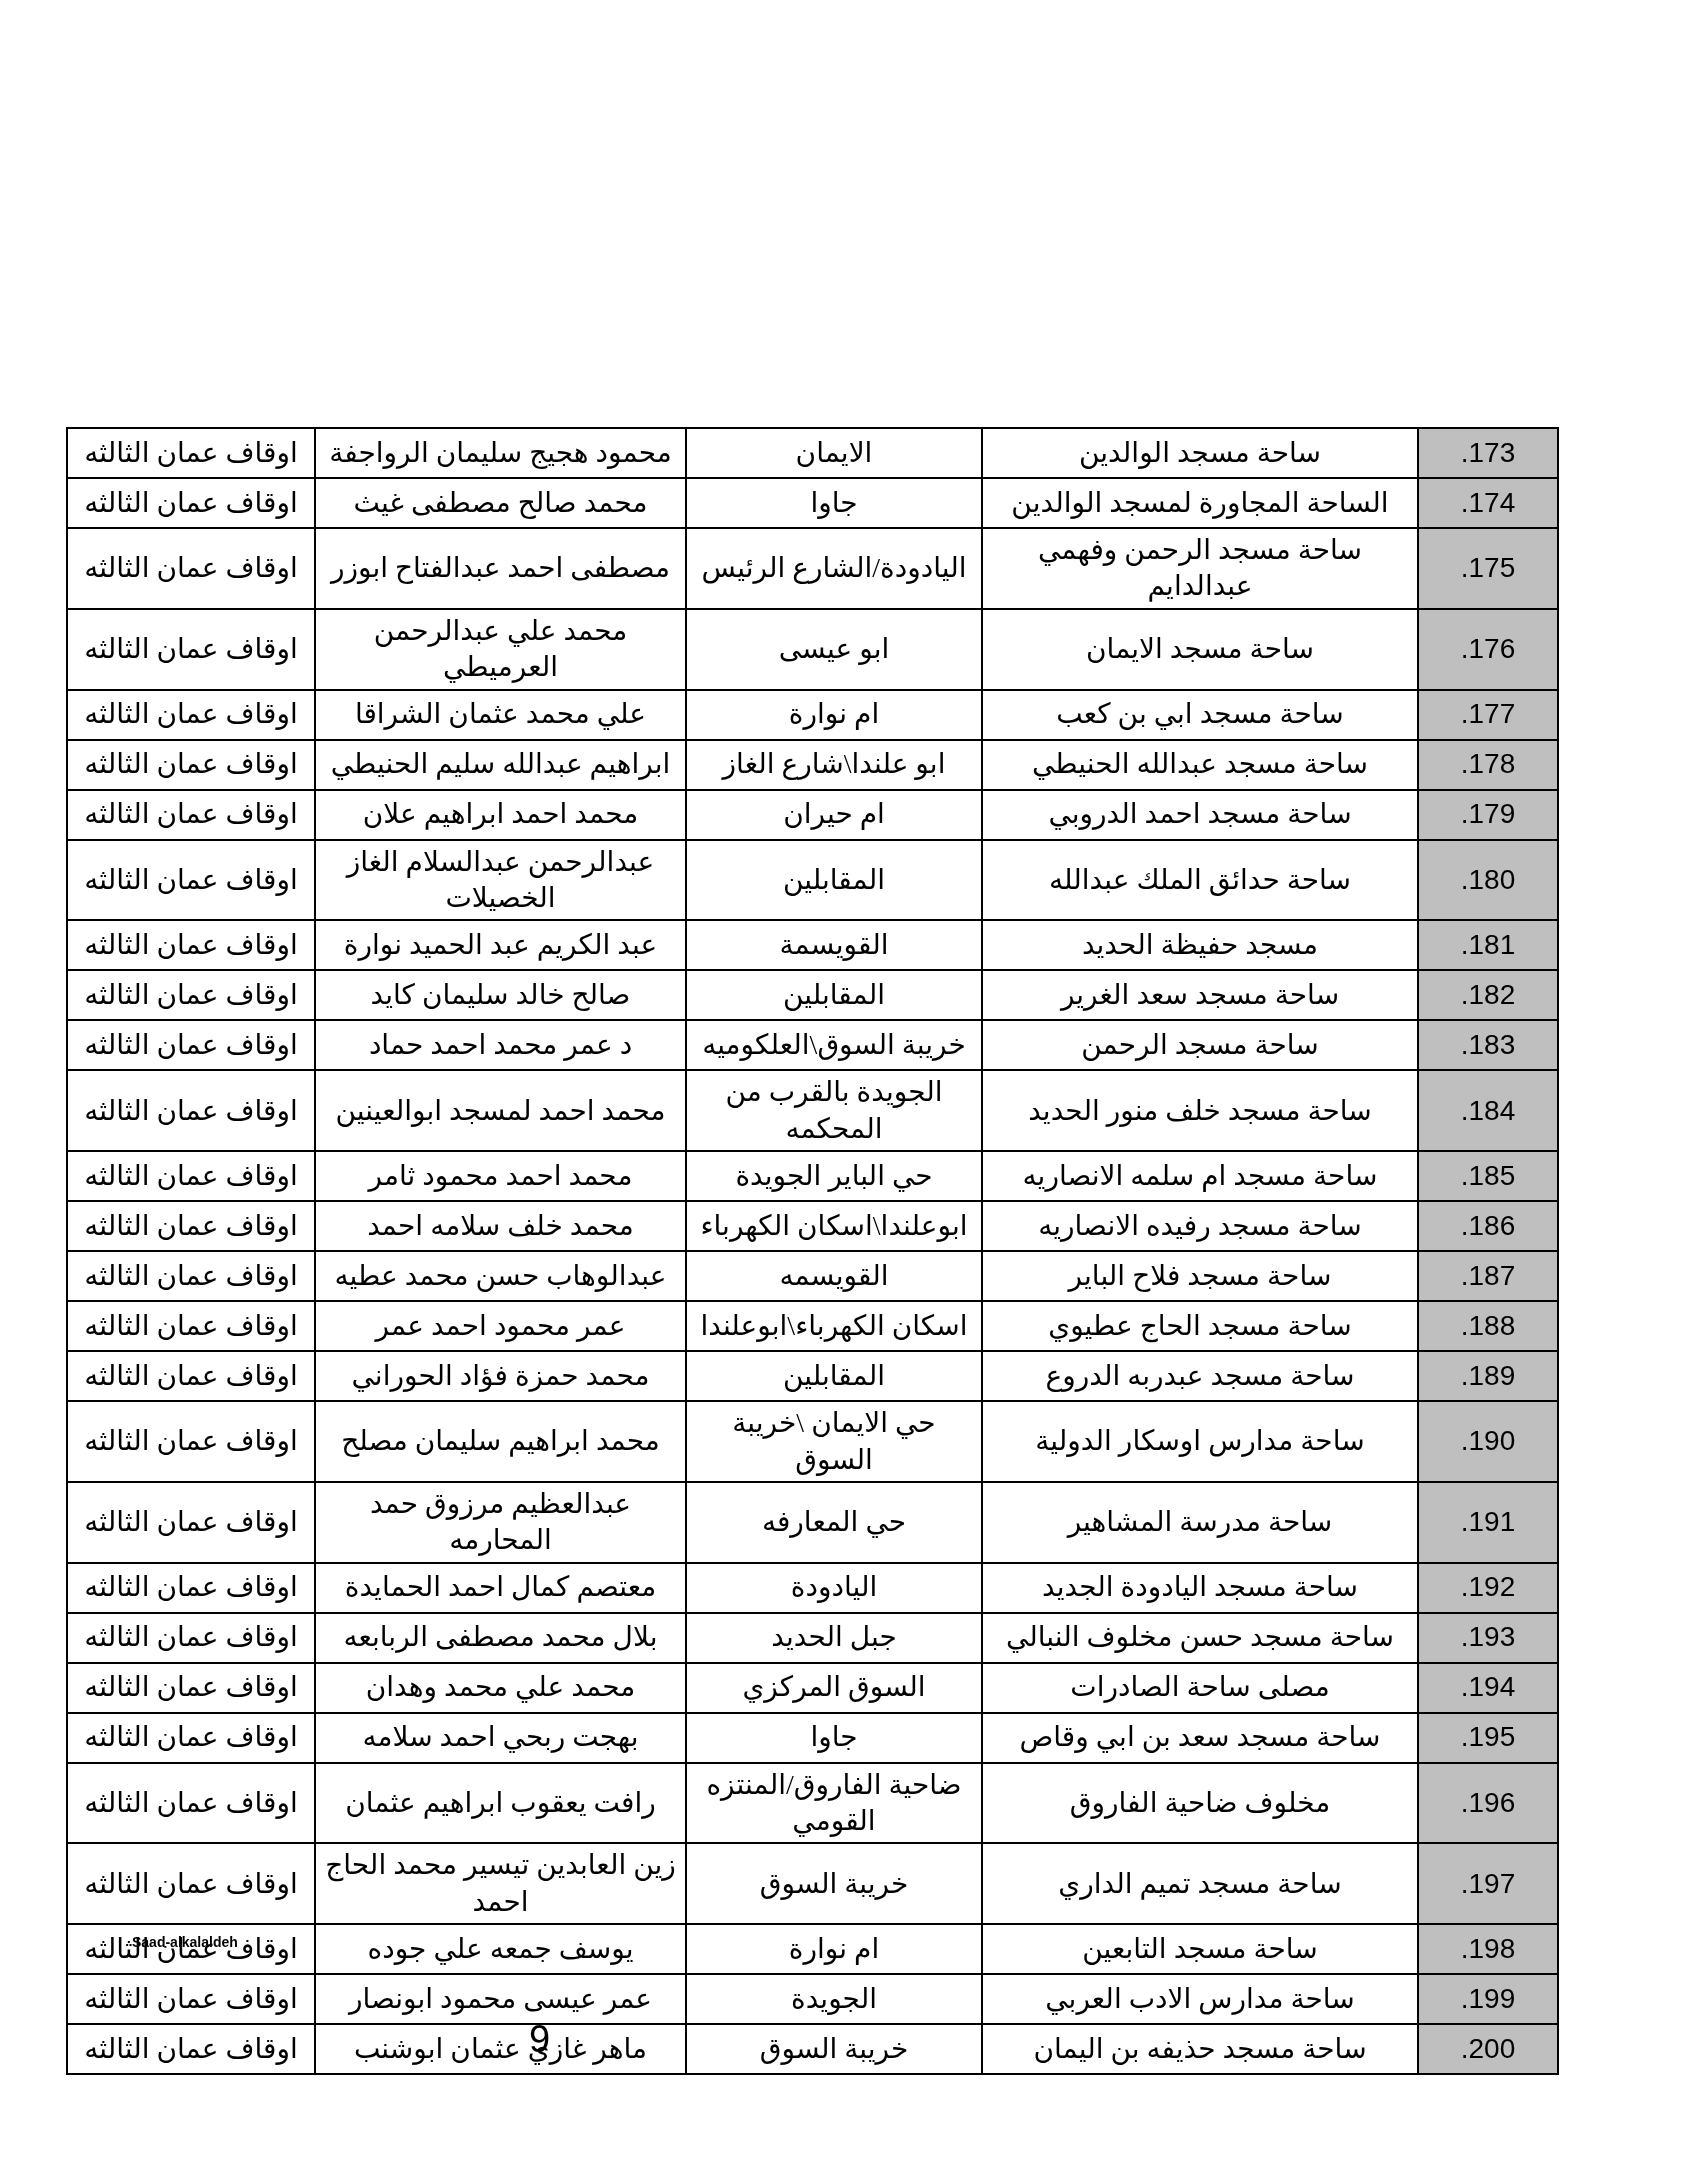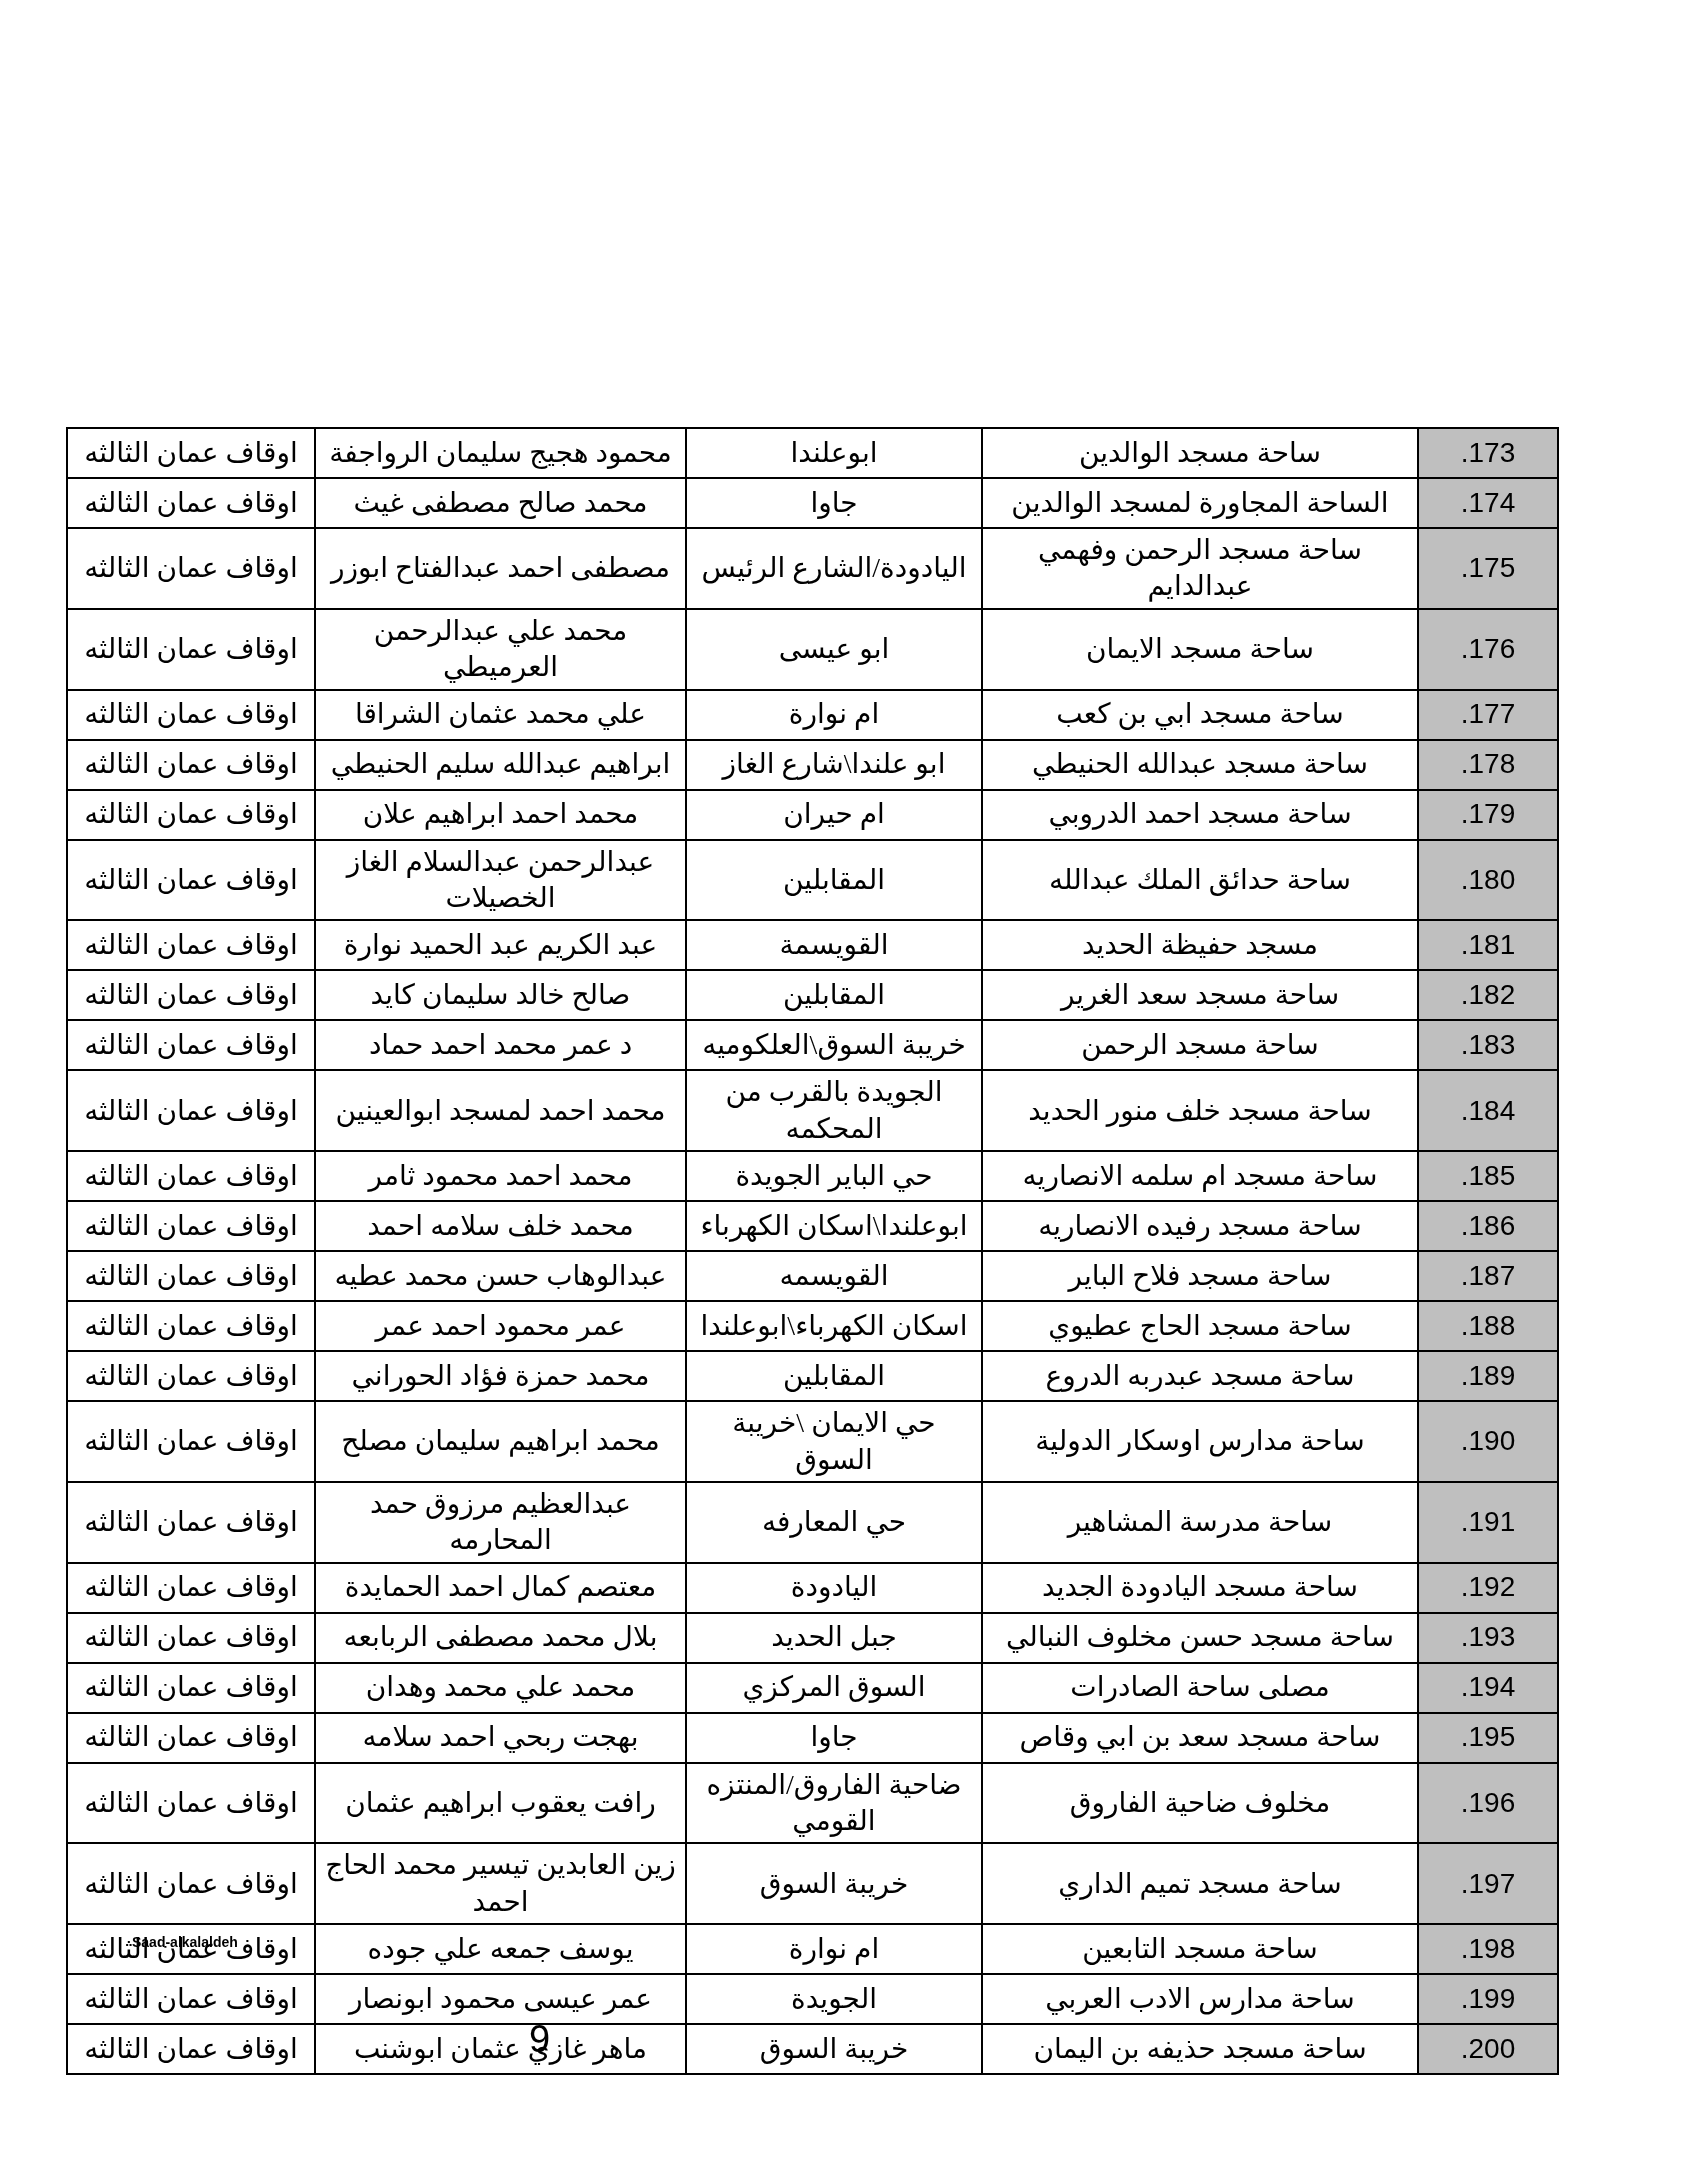--- a/index.html
+++ b/index.html
@@ -61,21 +61,21 @@
       <col style="width:140px">
       <col style="width:436px">
       <col style="width:296px">
       <col style="width:371px">
       <col style="width:248px">
     </colgroup>
     <tbody>
         <tr>
           <td class="num">173.</td>
           <td class="mosque">ساحة مسجد الوالدين</td>
-          <td class="location">ابوعلندا</td>
+          <td class="location">الايمان</td>
           <td class="person">محمود هجيج سليمان الرواجفة</td>
           <td class="org">اوقاف عمان الثالثه</td>
         </tr>
         <tr>
           <td class="num">174.</td>
           <td class="mosque">الساحة المجاورة لمسجد الوالدين</td>
           <td class="location">جاوا</td>
           <td class="person">محمد صالح مصطفى غيث</td>
           <td class="org">اوقاف عمان الثالثه</td>
         </tr>

